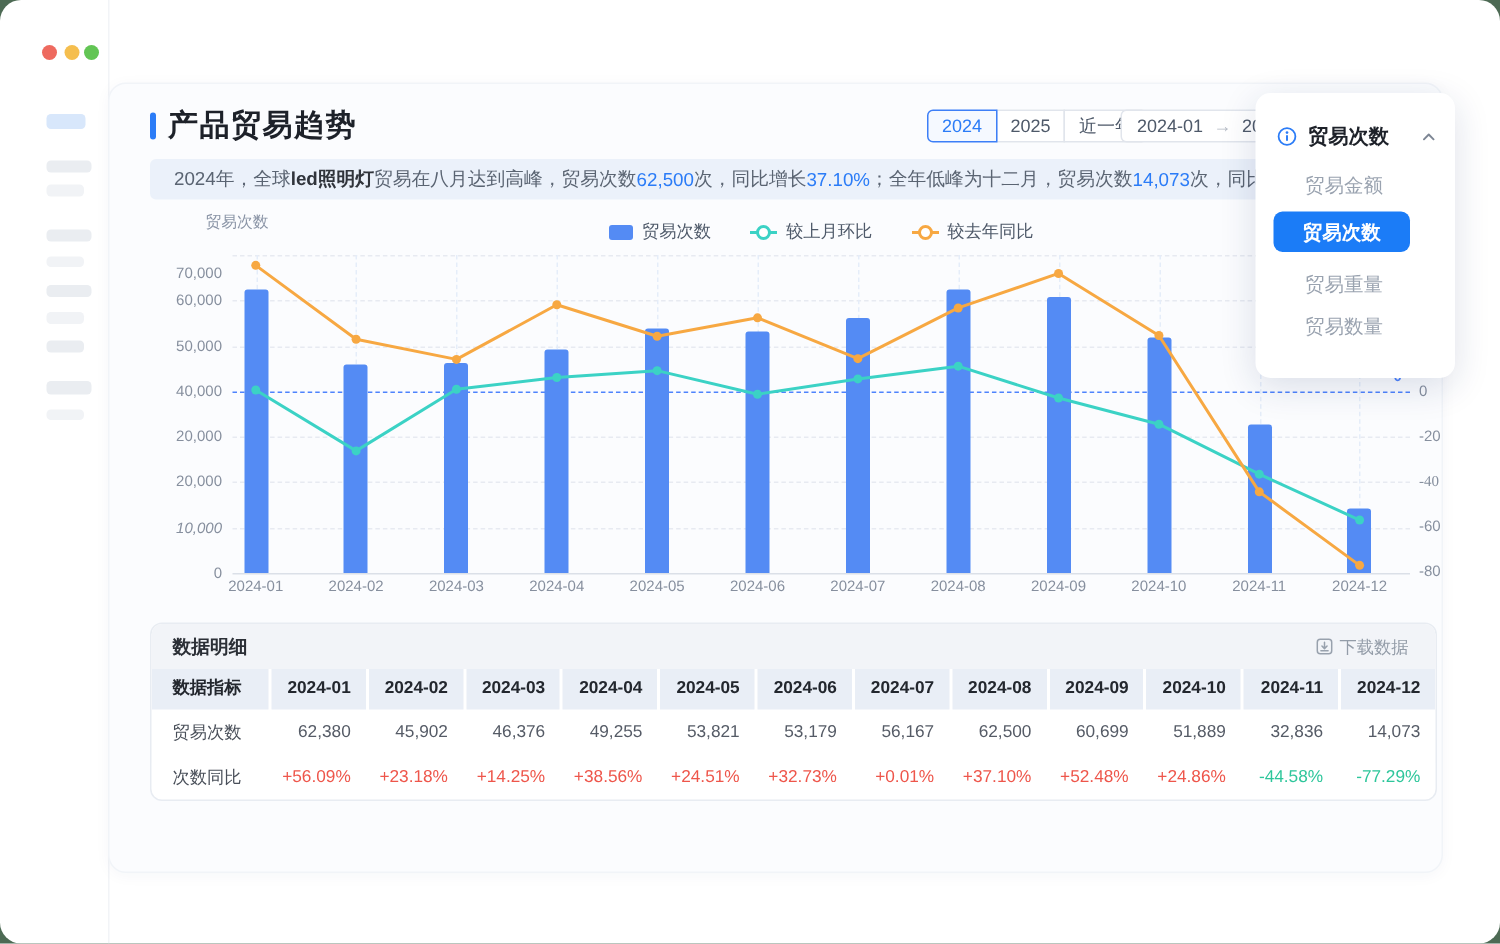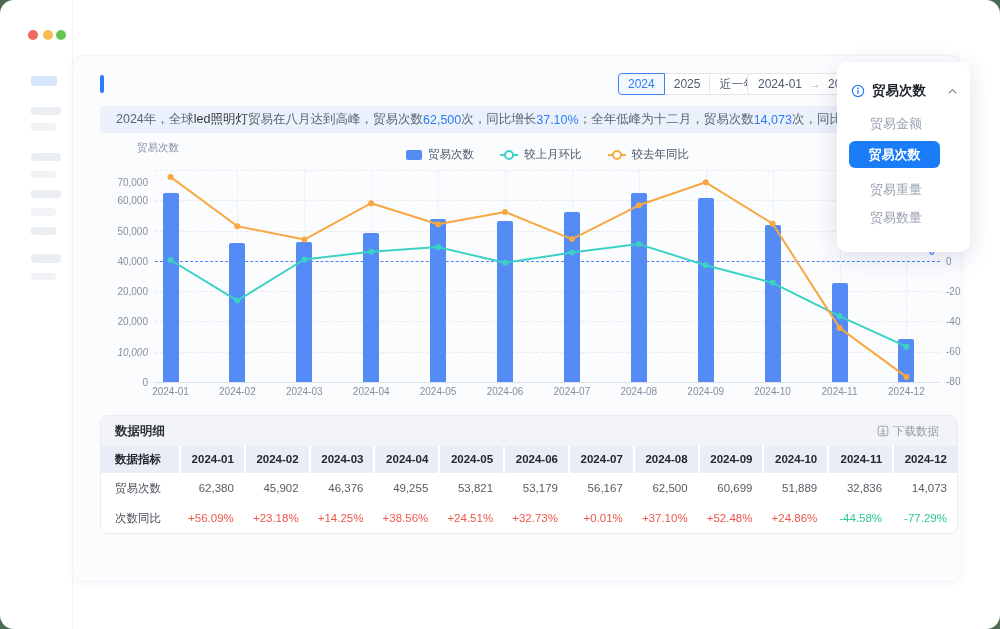--- a/index.html
+++ b/index.html
@@ -18,21 +18,21 @@
   
   .seg-group{position:absolute;left:618px;top:73px;display:flex}
   .seg{height:22px;line-height:20px;box-sizing:border-box;border:1px solid #e1e5ec;background:#fff;color:#4e5969;font-size:12px;padding:0 9px;margin-left:-1px;cursor:pointer}
   .seg:first-child{border-radius:4px 0 0 4px;margin-left:0}
   .seg:last-child{border-radius:0 4px 4px 0}
   .seg.active{border-color:#3d7ff7;color:#2b7cf7;background:#f5f9ff;position:relative;z-index:2}
   .range{position:absolute;left:747px;top:73px;height:22px;line-height:20px;box-sizing:border-box;border:1px solid #e1e5ec;border-radius:4px;background:#fff;color:#4e5969;font-size:12px;padding:0 10px;display:flex;gap:7px;white-space:nowrap;overflow:hidden;width:140px}
   .range .arr{color:#b4bac4}
   
   .banner{position:absolute;left:100px;top:106px;width:858px;height:27px;box-sizing:border-box;background:#ebf1fa;border-radius:4px;display:flex;align-items:center;padding-left:16px;font-size:12.5px;color:#5a6472;white-space:nowrap;overflow:hidden}
-  .banner .b{font-weight:normal;color:#30343b}
+  .banner .b{font-weight:bold;color:#30343b}
   .banner .blue{color:#2b7cf7}
   
   .axis-name{position:absolute;left:137px;top:141px;font-size:10.5px;color:#8a94a6}
   .legend{position:absolute;left:155px;top:147px;width:785px;display:flex;justify-content:center;gap:26px;font-size:11.5px;color:#4e5969;align-items:center}
   .lg-item{display:flex;align-items:center;gap:6px}
   .lg-bar{width:16px;height:10px;border-radius:2px}
   .lg-line{position:relative;width:18px;height:10px}
   .lg-line .ln{position:absolute;left:0;right:0;top:4px;height:2px}
   .lg-line .ring{position:absolute;left:4px;top:0;width:6px;height:6px;border-radius:50%;border:2px solid;background:#fff}
   .gridline{position:absolute;left:155px;width:785px;height:0;border-top:1px dashed #e7eaf1}
@@ -84,20 +84,21 @@
       <div class="skel" style="top: 208px; width: 25px; height: 8px; background: rgb(241, 243, 246);"></div>
       <div class="skel" style="top: 227px; width: 25px; height: 8px; background: rgb(234, 237, 241);"></div>
       <div class="skel" style="top: 254px; width: 30px; height: 9px; background: rgb(234, 237, 241);"></div>
       <div class="skel" style="top: 273px; width: 25px; height: 7px; background: rgb(241, 243, 246);"></div>
     </div>
   <div class="divider"></div>
 
   <div class="card"></div>
 
   <div class="title-bar"></div>
+  <div class="page-title">产品贸易趋势</div>
 
   <div class="seg-group" id="seg-root">
       <button class="seg active">2024</button>
       <button class="seg">2025</button>
       <button class="seg">近一年</button>
     </div>
   <div class="range">
     <span>2024-01</span>
     <span class="arr">→</span>
     <span>2024-12</span>
@@ -150,21 +151,21 @@
       <div class="gridline mark" style="top: 260.857px;"></div>
       <div class="ytick" style="top: 255.857px;">40,000</div>
       <div class="gridline" style="top: 230.571px;"></div>
       <div class="ytick" style="top: 225.571px;">50,000</div>
       <div class="gridline" style="top: 200.286px;"></div>
       <div class="ytick" style="top: 195.286px;">60,000</div>
       <div class="gridline" style="top: 170px;"></div>
       <div class="ytick" style="top: 177px;">70,000</div>
       <div class="rtick" style="top: 256px;">0</div>
       <div class="rtick" style="top: 286px;">-20</div>
-      <div class="rtick" style="top: 316px;">-40</div>
+      <div class="rtick" style="top: 316px; font-family: Liberation Serif, serif;">-40</div>
       <div class="rtick" style="top: 346px;">-60</div>
       <div class="rtick" style="top: 376px;">-80</div>
       <div class="vguide" style="left: 170.5px;"></div>
       <div class="bar" style="left: 162.5px; top: 193.078px; height: 188.922px; background: rgb(84, 139, 244);"></div>
       <div class="xtick" style="left: 142.5px;">2024-01</div>
       <div class="vguide" style="left: 237.4px;"></div>
       <div class="bar" style="left: 229.4px; top: 242.983px; height: 139.017px; background: rgb(84, 139, 244);"></div>
       <div class="xtick" style="left: 209.4px;">2024-02</div>
       <div class="vguide" style="left: 304.3px;"></div>
       <div class="bar" style="left: 296.3px; top: 241.547px; height: 140.453px; background: rgb(84, 139, 244);"></div>

